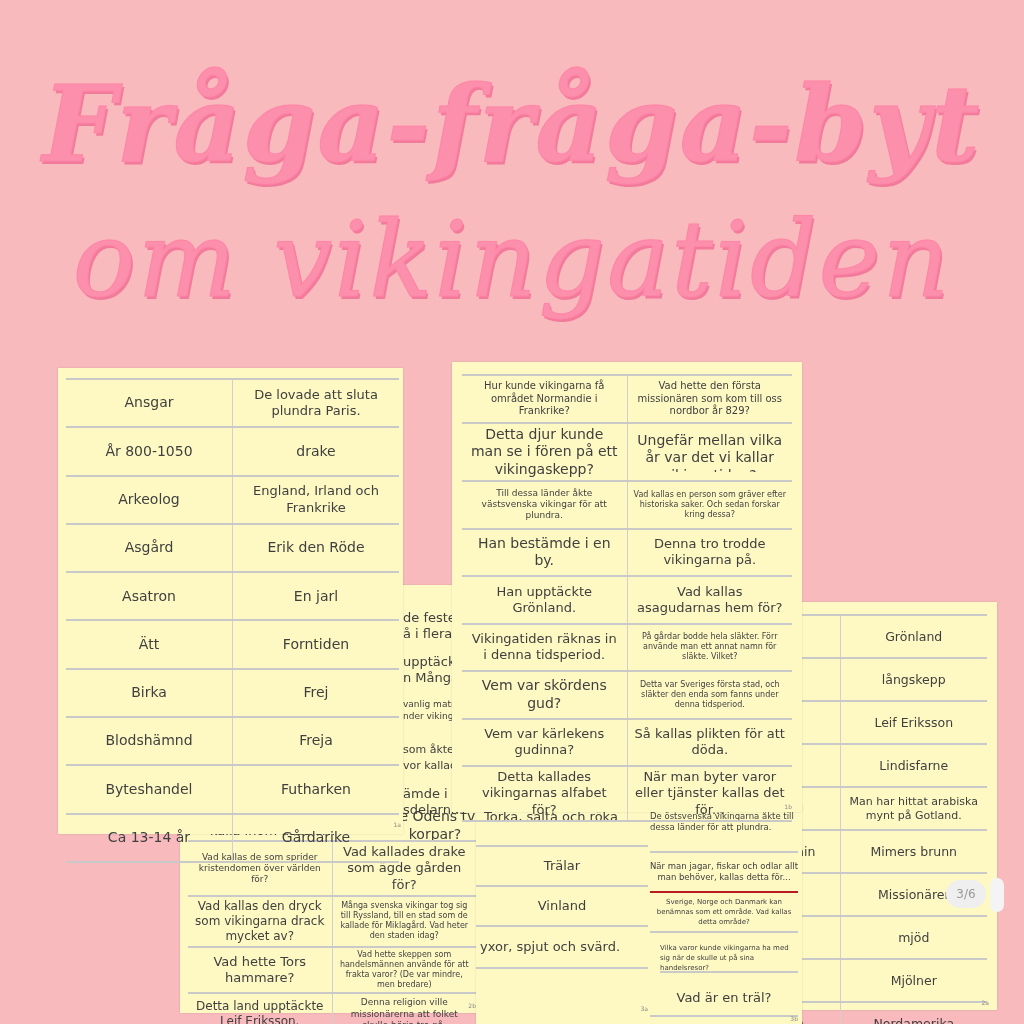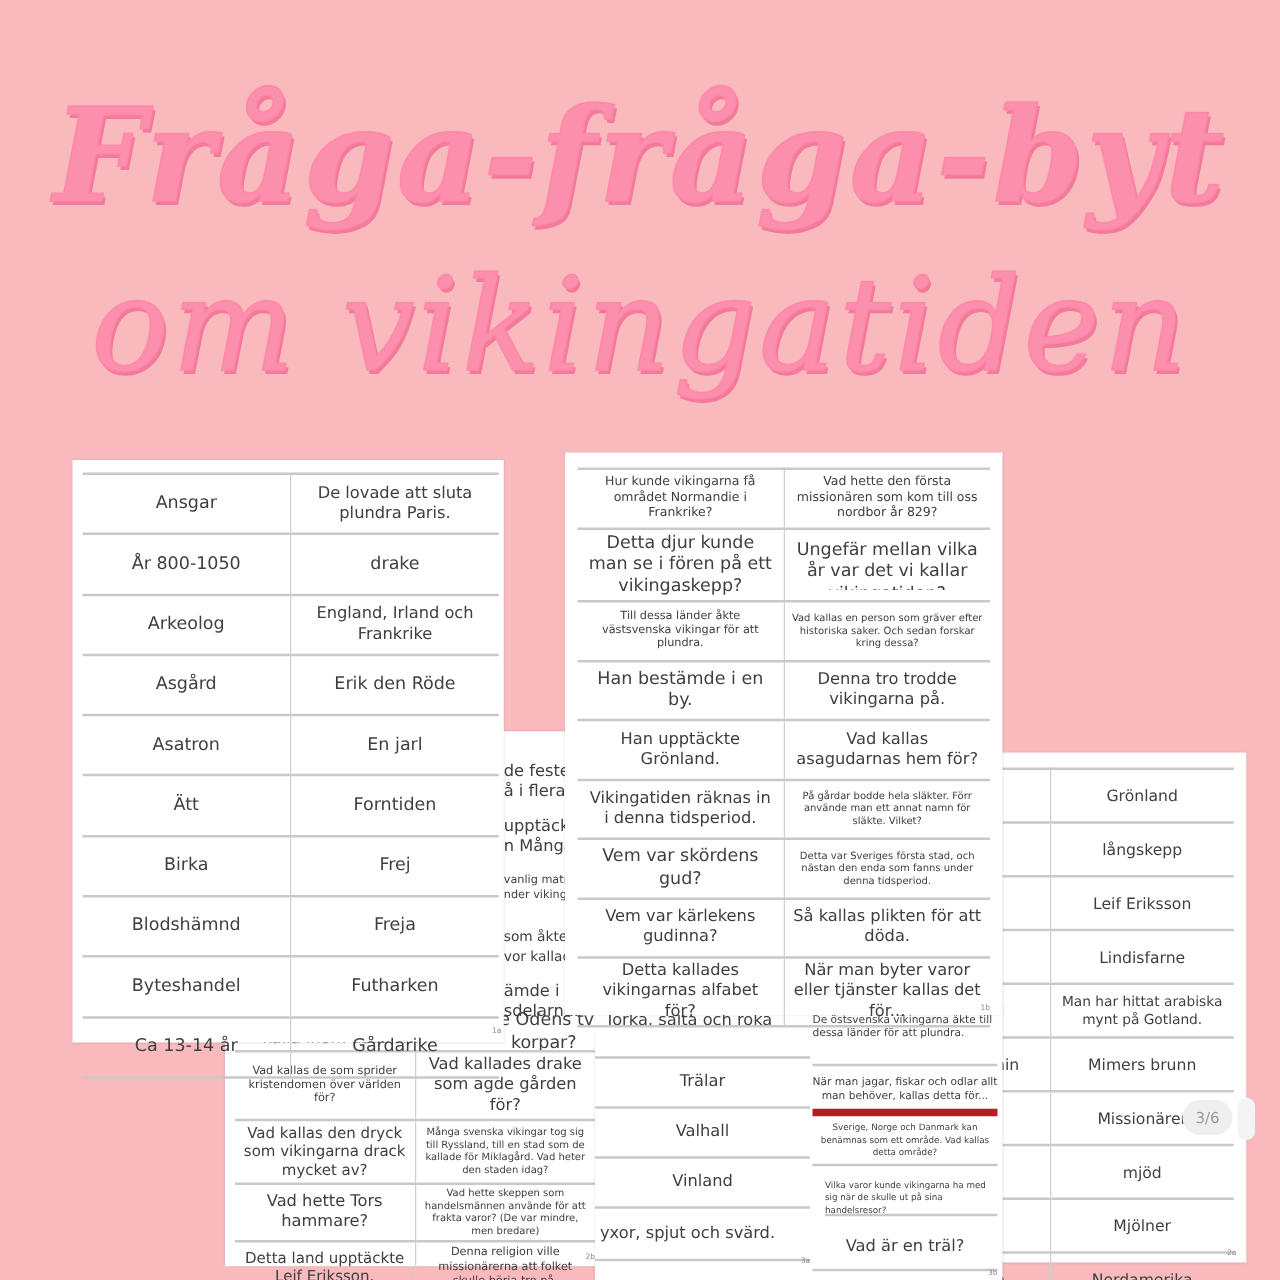--- a/index.html
+++ b/index.html
@@ -14,21 +14,21 @@
     font-family:"DejaVu Serif", serif; font-style:italic; font-weight:normal;
     color:#fb8fac;
     text-shadow: 2px 3px 0 #f27b9b, 0 0 1px #ff6f98;
     letter-spacing:2px;
     -webkit-text-stroke: 1px #ff86a8;
   }
   .title.l1 { top:65px; font-size:104px; line-height:120px;font-weight:bold; }
   .title.l2 { top:200px; font-size:104px; line-height:120px; }
 
   .sheet {
-    position:absolute; background:#ffffff;
+    position:absolute; background:#fef9c3;
     box-shadow: 0 0 2px rgba(0,0,0,0.12);
   }
   .sheet table { border-collapse:collapse; width:100%; table-layout:fixed; }
   .sheet td {
     border-bottom:2px solid #c9c9c9;
     text-align:center; vertical-align:middle;
     padding:2px 6px; color:#3f3f3f; line-height:1.25;
   }
   .sheet td + td { border-left:1px solid #d0d0d0; }
   .sheet table { border-top:2px solid #c9c9c9; }
@@ -185,48 +185,47 @@
       <tr>
             <td style="font-size:13px">Han upptäckte Grönland.</td>
             <td style="font-size:13px">Vad kallas asagudarnas hem för?</td>
           </tr>
       <tr>
             <td style="font-size:13px">Vikingatiden räknas in i denna tidsperiod.</td>
             <td class="sm" style="font-size:8px">På gårdar bodde hela släkter. Förr använde man ett annat namn för släkte. Vilket?</td>
           </tr>
       <tr>
             <td class="lg">Vem var skördens gud?</td>
-            <td class="sm" style="font-size:8px">Detta var Sveriges första stad, och nästan den enda som fanns under denna tidsperiod.</td>
+            <td class="sm" style="font-size:8px">Detta var Sveriges första stad, och släkter den enda som fanns under denna tidsperiod.</td>
           </tr>
       <tr>
             <td style="font-size:13px">Vem var kärlekens gudinna?</td>
             <td style="font-size:13px">Så kallas plikten för att döda.</td>
           </tr>
       <tr>
             <td style="font-size:13px">Detta kallades vikingarnas alfabet för?</td>
             <td style="font-size:13px">När man byter varor eller tjänster kallas det för...</td>
           </tr>
     </tbody>
       </table>
   </div>
   <div class="pg" style="right:10px; bottom:2px;">1b</div>
 </div>
 
 <div class="sheet" id="s4">
   <div style="position:absolute; left:0; top:0; width:172px;">
     <div style="height:40px; font-size:13px; line-height:24px; padding-left:8px; border-bottom:2px solid #c9c9c9; color:#3f3f3f;">Torka, salta och röka</div>
     <div style="height:38px; font-size:13px; line-height:38px; text-align:center; border-bottom:2px solid #c9c9c9; color:#3f3f3f;">Trälar</div>
-    <div style="height:38px; font-size:13px; line-height:38px; text-align:center; border-bottom:2px solid #c9c9c9; color:#3f3f3f;">Valhall</div>
     <div style="height:38px; font-size:13px; line-height:38px; text-align:center; border-bottom:2px solid #c9c9c9; color:#3f3f3f;">Vinland</div>
     <div style="height:40px; font-size:13px; line-height:40px; padding-left:4px; border-bottom:2px solid #c9c9c9; color:#3f3f3f; white-space:nowrap;">yxor, spjut och svärd.</div>
     <div class="pg" style="right:0; top:200px;">3a</div>
   </div>
   <div style="position:absolute; left:174px; top:0; width:148px;">
     <div style="height:48px; font-size:8.5px; line-height:11px; padding-top:6px; box-sizing:border-box; border-bottom:2px solid #c9c9c9; color:#3f3f3f;">De östsvenska vikingarna åkte till dessa länder för att plundra.</div>
-    <div style="height:40px; font-size:8.5px; line-height:11px; text-align:center; padding-top:8px; box-sizing:border-box; border-bottom:6px solid #b91c1c; color:#3f3f3f;">När man jagar, fiskar och odlar allt man behöver, kallas detta för...</div>
+    <div style="height:40px; font-size:8.5px; line-height:11px; text-align:center; padding-top:8px; box-sizing:border-box; border-bottom:2px solid #b91c1c; color:#3f3f3f;">När man jagar, fiskar och odlar allt man behöver, kallas detta för...</div>
     <div style="height:40px; font-size:7px; line-height:10px; text-align:center; padding-top:4px; box-sizing:border-box; border-bottom:2px solid #c9c9c9; color:#3f3f3f;">Sverige, Norge och Danmark kan benämnas som ett område. Vad kallas detta område?</div>
     <div style="height:40px; font-size:7px; line-height:10px; text-align:left; padding-top:10px; box-sizing:border-box; border-bottom:2px solid #c9c9c9; color:#3f3f3f;margin-left:10px;">Vilka varor kunde vikingarna ha med sig när de skulle ut på sina handelsresor?</div>
     <div style="height:42px; font-size:13px; line-height:50px; text-align:center; border-bottom:2px solid #c9c9c9; color:#3f3f3f;">Vad är en träl?</div>
     <div class="pg" style="right:0; top:210px;">3b</div>
   </div>
 </div>
 
 <div class="sheet" id="s5">
   <div class="inner">
     <table>

